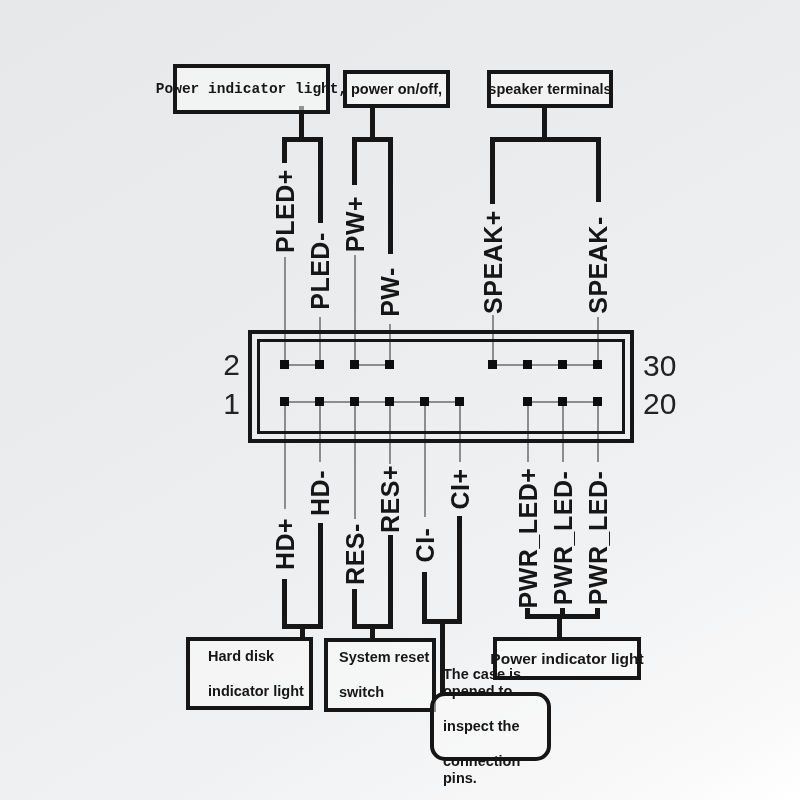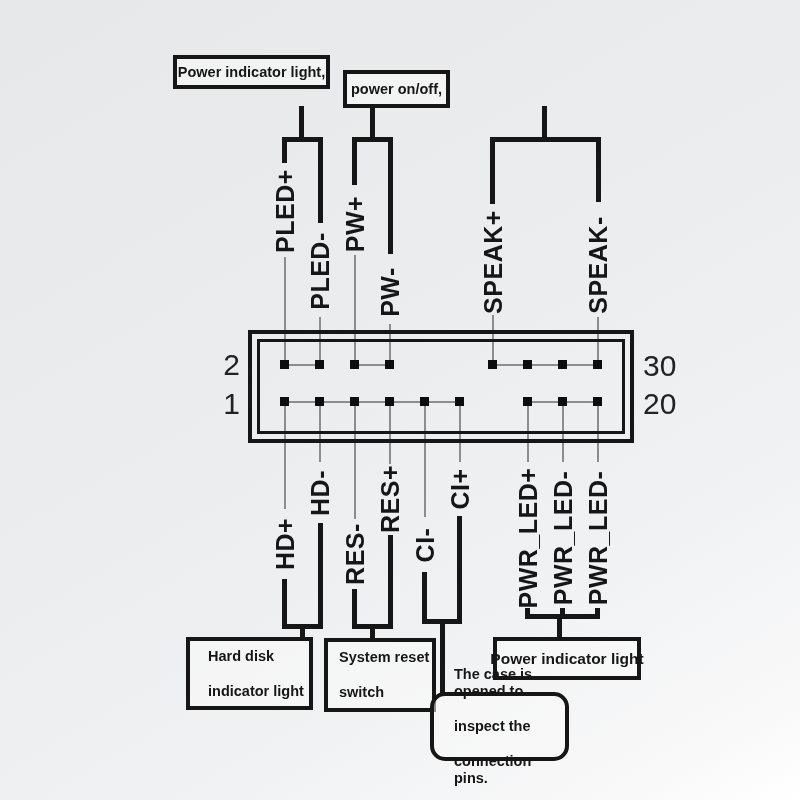--- a/index.html
+++ b/index.html
@@ -104,25 +104,28 @@
   <div class="thick" style="left: 457px; top: 516px; width: 5px; height: 105px; background: rgb(22, 22, 22);"></div>
   <div class="thick" style="left: 422px; top: 619px; width: 40px; height: 5px; background: rgb(22, 22, 22);"></div>
   <div class="thick" style="left: 440px; top: 622px; width: 5px; height: 72px; background: rgb(22, 22, 22);"></div>
 
   <div class="thick" style="left: 525px; top: 608px; width: 5px; height: 10px; background: rgb(22, 22, 22);"></div>
   <div class="thick" style="left: 560px; top: 608px; width: 5px; height: 10px; background: rgb(22, 22, 22);"></div>
   <div class="thick" style="left: 595px; top: 608px; width: 5px; height: 10px; background: rgb(22, 22, 22);"></div>
   <div class="thick" style="left: 525px; top: 614px; width: 75px; height: 5px; background: rgb(22, 22, 22);"></div>
   <div class="thick" style="left: 557px; top: 618px; width: 5px; height: 21px; background: rgb(22, 22, 22);"></div>
 
-  <div class="box tbox" style="left:173px;top:55px;width:157px;height:34px;">
+  <div class="box tbox" style="left:173px;top:64px;width:157px;height:50px;font-family:Liberation Mono, monospace;">
     <span>Power indicator light,</span>
   </div>
   <div class="box tbox" style="left:343px;top:70px;width:107px;height:38px;">
     <span>power on/off,</span>
+  </div>
+  <div class="box tbox" style="left:487px;top:70px;width:126px;height:38px;">
+    <span>speaker terminals</span>
   </div>
 
   <div class="vlabel" style="left:240px;top:197px;width:90px;">PLED+</div>
   <div class="vlabel" style="left:275px;top:257px;width:90px;">PLED-</div>
   <div class="vlabel" style="left:325px;top:210px;width:60px;">PW+</div>
   <div class="vlabel" style="left:359px;top:278px;width:62px;">PW-</div>
   <div class="vlabel" style="left:441px;top:248px;width:104px;">SPEAK+</div>
   <div class="vlabel" style="left:546px;top:251px;width:103px;">SPEAK-</div>
 
   <div class="vlabel" style="left:252px;top:530px;width:66px;">HD+</div>
@@ -172,20 +175,20 @@
     <span>Hard disk</span>
     <span>indicator light</span>
   </div>
   <div class="box lbox" style="left:324px;top:638px;width:112px;height:74px;padding-left:11px;">
     <span>System reset</span>
     <span>switch</span>
   </div>
   <div class="box tbox" style="left:493px;top:637px;width:148px;height:43px;font-size:15.5px;">
     <span>Power indicator light</span>
   </div>
-  <div class="box lbox" style="left:430px;top:692px;width:139px;height:69px;padding-left:20px;border-radius:15px;">
+  <div class="box lbox" style="left:430px;top:692px;width:121px;height:69px;padding-left:9px;border-radius:15px;">
     <span>The case is opened to</span>
     <span>inspect the</span>
     <span>connection pins.</span>
   </div>
 
 
 </div>
 
 </body></html>

